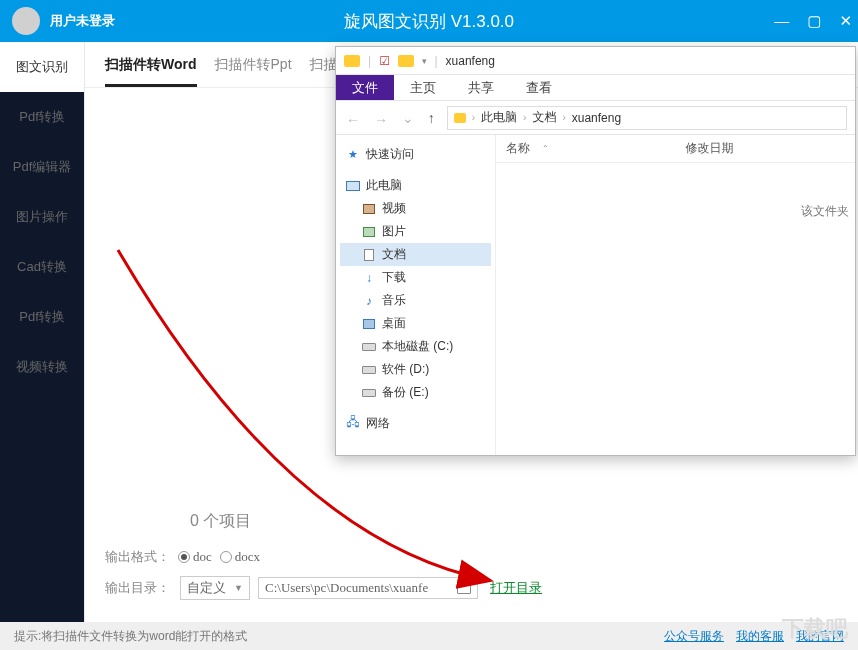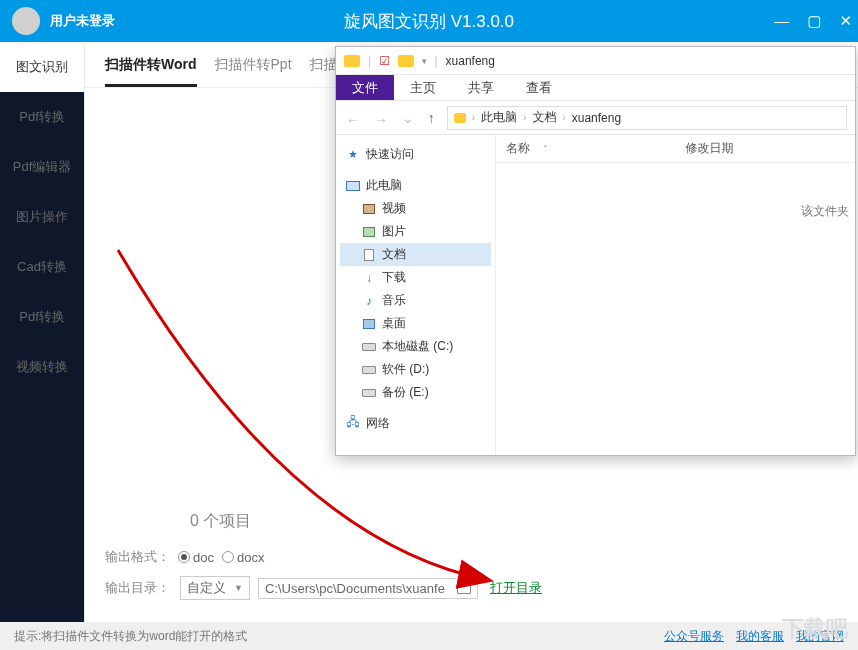--- a/index.html
+++ b/index.html
@@ -16,21 +16,21 @@
 .sidebar-item { height: 50px; display: flex; align-items: center; justify-content: center; color: #666; font-size: 13px; cursor: pointer; }
 .sidebar-item.active { background: #fff; color: #333; }
 .main { flex: 1; display: flex; flex-direction: column; position: relative; }
 .tabs { display: flex; gap: 18px; padding: 14px 20px 0 20px; border-bottom: 1px solid #eee; }
 .tab { padding-bottom: 10px; color: #888; cursor: pointer; font-size: 14px; }
 .tab.active { color: #222; border-bottom: 3px solid #222; font-weight: bold; }
 .dropzone-wrap { flex: 1; display: flex; flex-direction: column; align-items: center; padding-top: 60px; }
 .dropzone { width: 90px; height: 190px; border: 2px dashed #8fd3ef; background: #f4fcff; }
 .dropzone-hint { margin-top: 45px; color: #0099e5; font-size: 14px; }
 .output-section { padding: 0 20px 12px 20px; }
-.output-row { display: flex; align-items: center; margin-bottom: 10px; font-size: 13px; color: #666; }
+.output-row { display: flex; align-items: center; margin-bottom: 10px; font-size: 13px; color: #666; font-family: Liberation Serif, serif; }
 .output-row .label { color: #888; }
 .radio { display: inline-flex; align-items: center; margin-left: 8px; cursor: pointer; }
 .radio-c { width: 12px; height: 12px; border: 1px solid #999; border-radius: 50%; margin-right: 3px; display: inline-flex; align-items: center; justify-content: center; }
 .radio.sel .radio-c::after { content: ''; width: 6px; height: 6px; border-radius: 50%; background: #555; }
 .select-box { border: 1px solid #ccc; padding: 2px 6px; margin-left: 10px; min-width: 70px; display: inline-flex; align-items: center; justify-content: space-between; cursor: pointer; gap: 6px; }
 .select-box .caret { font-size: 9px; color: #888; }
 .path-box { border: 1px solid #ccc; margin-left: 8px; padding: 2px 6px; width: 220px; display: inline-flex; align-items: center; justify-content: space-between; cursor: text; }
 .folder-ic { width: 14px; height: 12px; border: 1px solid #888; border-radius: 1px; display: inline-block; position: relative; }
 .open-link { margin-left: 12px; color: #088b2b; text-decoration: underline; cursor: pointer; }
 .footer { height: 28px; background: #efefef; display: flex; align-items: center; padding: 0 14px; font-size: 12px; color: #777; }

